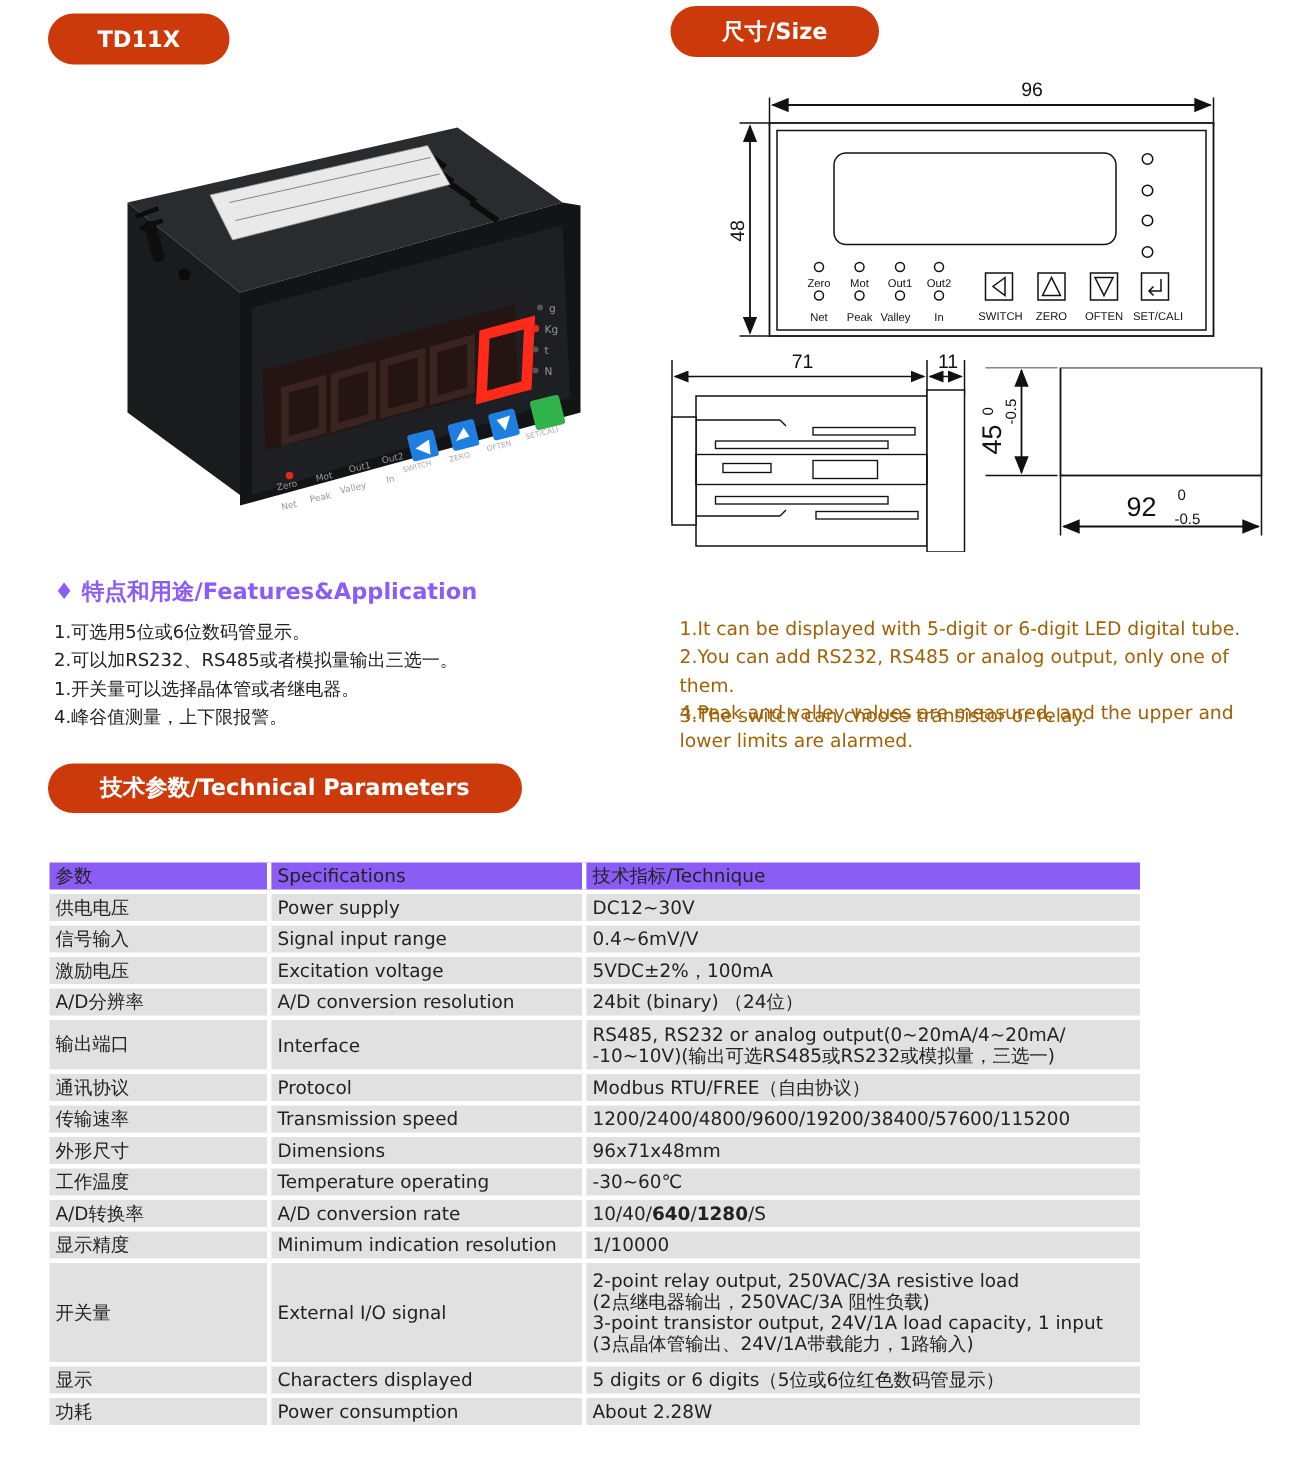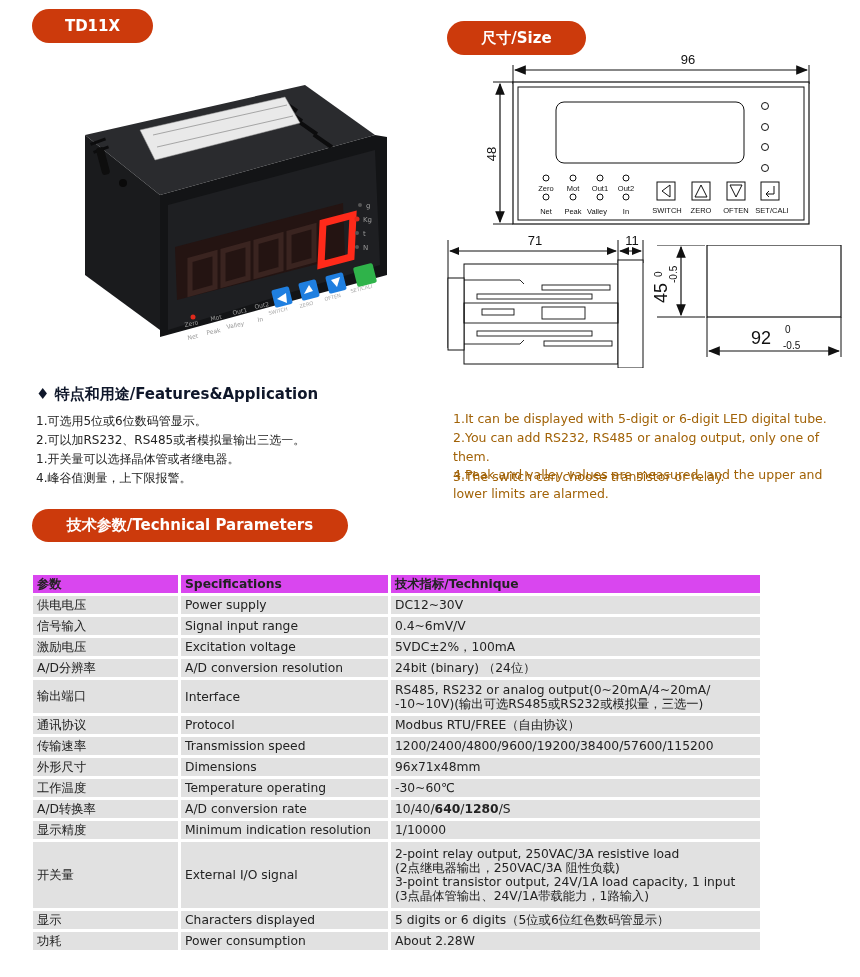--- a/index.html
+++ b/index.html
@@ -1,37 +1,37 @@
 <!DOCTYPE html>
 <html><head>
 <meta charset="utf-8">
 <style>
   html,body{margin:0;padding:0;background:#fff;}
   body{width:860px;height:977px;position:relative;overflow:hidden;font-family:"DejaVu Sans","Liberation Sans",sans-serif;color:#222;}
   .pill{position:absolute;background:#cc3a0c;color:#fff;border-radius:20px;font-weight:bold;display:flex;align-items:center;justify-content:center;font-family:"DejaVu Sans",sans-serif;}
   #pill-model{left:32px;top:9px;width:121px;height:34px;font-size:15px;}
-  #pill-size{left:447px;top:21px;width:139px;height:34px;font-size:15px;}
+  #pill-size{left:447px;top:4px;width:139px;height:34px;font-size:15px;}
   #pill-params{left:32px;top:509px;width:316px;height:33px;font-size:15px;}
 
   
   #photo{position:absolute;left:75px;top:75px;width:330px;height:290px;}
 
   
   .draw{position:absolute;}
   .dim-text{font-family:"Liberation Sans",sans-serif;fill:#111;}
 
   
-  #features-title{position:absolute;left:36px;top:385px;font-size:15px;font-weight:bold;color:#0f172a;}
+  #features-title{position:absolute;left:36px;top:385px;font-size:15px;font-weight:bold;color:#8b5cf6;}
   .feat-cn{position:absolute;left:36px;font-size:12px;color:#222;line-height:19px;}
   .feat-en{position:absolute;left:453px;font-size:12.5px;color:#a16207;line-height:18.5px;width:395px;}
 
   
   #spec-table{position:absolute;left:33px;top:572px;width:727px;border-collapse:separate;border-spacing:0 3px;font-family:"DejaVu Sans",sans-serif;font-size:12.3px;}
   #spec-table td{background:#e1e1e1;padding:0 4px;color:#222;vertical-align:middle;}
-  #spec-table tr.head td{background:#d946ef;font-weight:bold;}
+  #spec-table tr.head td{background:#8b5cf6;}
   #spec-table td.c1{width:137px;border-right:3px solid #fff;}
   #spec-table td.c2{width:199px;border-right:3px solid #fff;}
   #spec-table td.c3{line-height:14px;}
   .b{font-weight:bold;}
 </style>
 </head>
 <body>
 
 <div id="pill-model" class="pill">TD11X</div>
 <div id="pill-size" class="pill">尺寸/Size</div>

